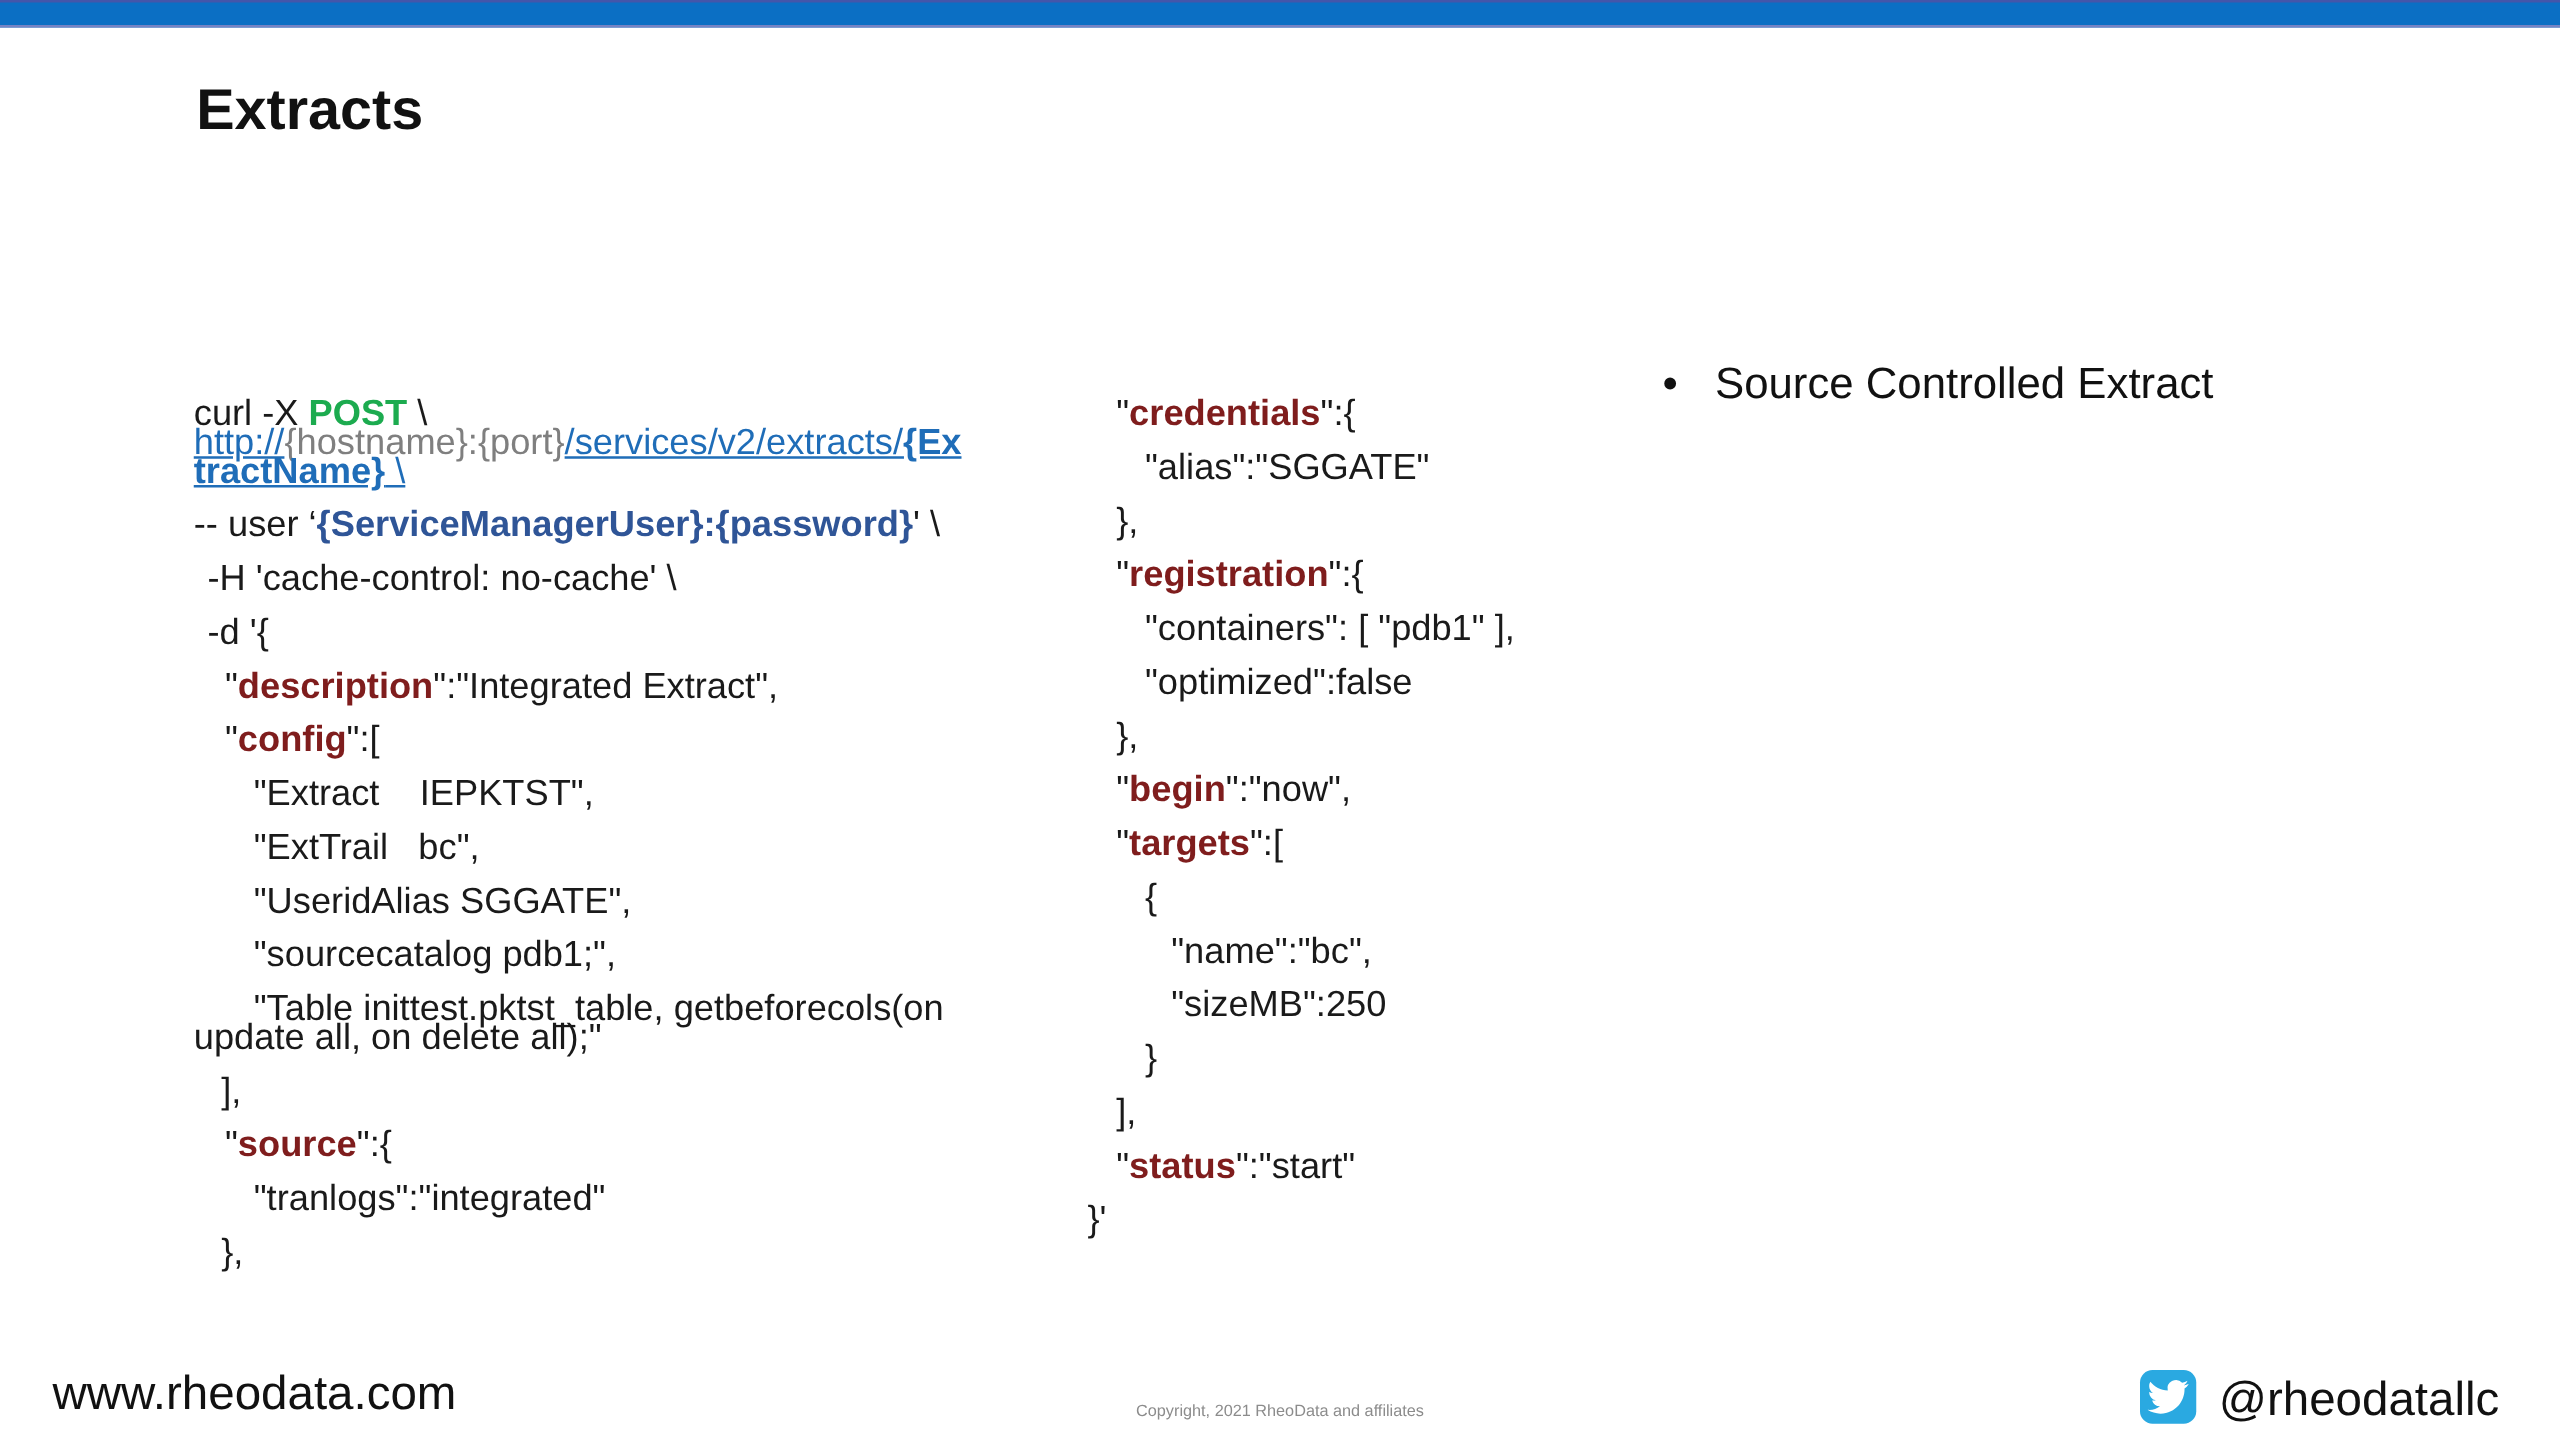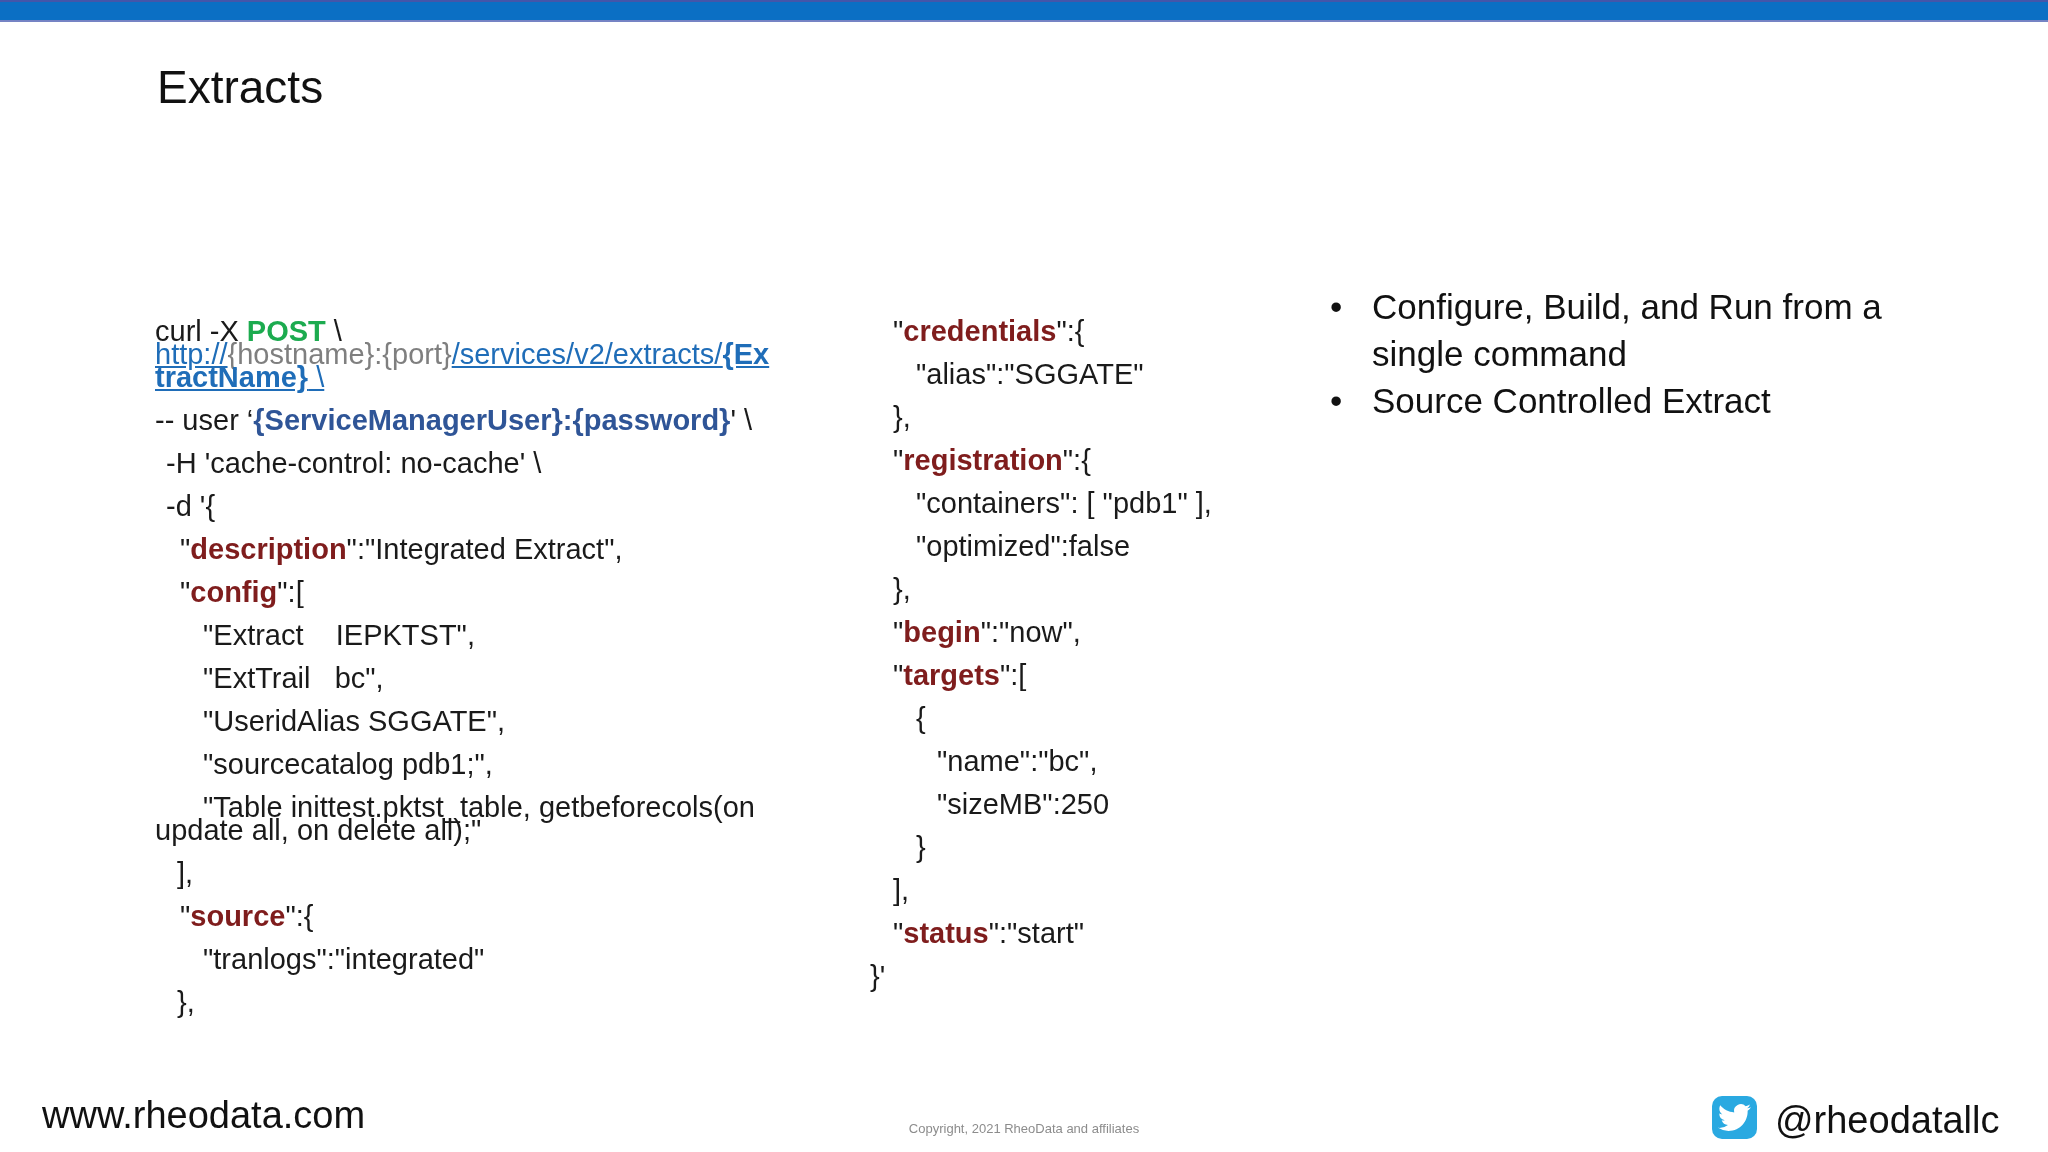--- a/index.html
+++ b/index.html
@@ -38,21 +38,21 @@
     font-size: 100px;
     line-height: 1.0;
     font-weight: 400;
     letter-spacing: -1px;
     color: #111111;
   }
   .title-block h2 {
     margin: 8px 0 0 0;
     font-size: 46px;
     line-height: 1.0;
-    font-weight: 400;
+    font-weight: 700;
     color: #111111;
   }
 
   
   .code-col {
     position: absolute;
     top: 318px;
     font-size: 29px;
     line-height: 26px;
     white-space: pre;
@@ -146,21 +146,20 @@
 <div class="top-bar"></div>
 
 <div class="title-block">
   <h2>Extracts</h2>
 </div>
 
 <div class="code-col left"><div class="code-line" style="padding-left: 0px;"><span class="seg-plain">curl -X </span><span class="seg-green">POST</span><span class="seg-plain"> \</span></div><div class="code-line tight" style="padding-left: 0px;"><span class="seg-link">http://</span><span class="seg-gray">{hostname}:{port}</span><span class="seg-link">/services/v2/extracts/</span><span class="seg-linkbold">{Ex</span></div><div class="code-line tight" style="padding-left: 0px;"><span class="seg-linkbold">tractName}</span><span class="seg-link"> \</span></div><div class="code-line" style="padding-left: 0px;"><span class="seg-plain">-- user ‘</span><span class="seg-navy">{ServiceManagerUser}:{password}</span><span class="seg-plain">' \</span></div><div class="code-line" style="padding-left: 11px;"><span class="seg-plain">-H 'cache-control: no-cache' \</span></div><div class="code-line" style="padding-left: 11px;"><span class="seg-plain">-d '{</span></div><div class="code-line" style="padding-left: 25px;"><span class="seg-plain">"</span><span class="seg-bold">description</span><span class="seg-plain">":"Integrated Extract",</span></div><div class="code-line" style="padding-left: 25px;"><span class="seg-plain">"</span><span class="seg-bold">config</span><span class="seg-plain">":[</span></div><div class="code-line" style="padding-left: 48px;"><span class="seg-plain">"Extract    IEPKTST",</span></div><div class="code-line" style="padding-left: 48px;"><span class="seg-plain">"ExtTrail   bc",</span></div><div class="code-line" style="padding-left: 48px;"><span class="seg-plain">"UseridAlias SGGATE",</span></div><div class="code-line" style="padding-left: 48px;"><span class="seg-plain">"sourcecatalog pdb1;",</span></div><div class="code-line" style="padding-left: 48px;"><span class="seg-plain">"Table inittest.pktst_table, getbeforecols(on</span></div><div class="code-line tight" style="padding-left: 0px;"><span class="seg-plain">update all, on delete all);"</span></div><div class="code-line" style="padding-left: 22px;"><span class="seg-plain">],</span></div><div class="code-line" style="padding-left: 25px;"><span class="seg-plain">"</span><span class="seg-bold">source</span><span class="seg-plain">":{</span></div><div class="code-line" style="padding-left: 48px;"><span class="seg-plain">"tranlogs":"integrated"</span></div><div class="code-line" style="padding-left: 22px;"><span class="seg-plain">},</span></div></div>
 <div class="code-col middle"><div class="code-line" style="padding-left: 23px;"><span class="seg-plain">"</span><span class="seg-bold">credentials</span><span class="seg-plain">":{</span></div><div class="code-line" style="padding-left: 46px;"><span class="seg-plain">"alias":"SGGATE"</span></div><div class="code-line" style="padding-left: 23px;"><span class="seg-plain">},</span></div><div class="code-line" style="padding-left: 23px;"><span class="seg-plain">"</span><span class="seg-bold">registration</span><span class="seg-plain">":{</span></div><div class="code-line" style="padding-left: 46px;"><span class="seg-plain">"containers": [ "pdb1" ],</span></div><div class="code-line" style="padding-left: 46px;"><span class="seg-plain">"optimized":false</span></div><div class="code-line" style="padding-left: 23px;"><span class="seg-plain">},</span></div><div class="code-line" style="padding-left: 23px;"><span class="seg-plain">"</span><span class="seg-bold">begin</span><span class="seg-plain">":"now",</span></div><div class="code-line" style="padding-left: 23px;"><span class="seg-plain">"</span><span class="seg-bold">targets</span><span class="seg-plain">":[</span></div><div class="code-line" style="padding-left: 46px;"><span class="seg-plain">{</span></div><div class="code-line" style="padding-left: 67px;"><span class="seg-plain">"name":"bc",</span></div><div class="code-line" style="padding-left: 67px;"><span class="seg-plain">"sizeMB":250</span></div><div class="code-line" style="padding-left: 46px;"><span class="seg-plain">}</span></div><div class="code-line" style="padding-left: 23px;"><span class="seg-plain">],</span></div><div class="code-line" style="padding-left: 23px;"><span class="seg-plain">"</span><span class="seg-bold">status</span><span class="seg-plain">":"start"</span></div><div class="code-line" style="padding-left: 0px;"><span class="seg-plain">}'</span></div></div>
 
 <ul class="bullet-list">
-    <li>Configure, Build, and Run from a<br>single command</li>
     <li>Source Controlled Extract</li>
   </ul>
 
 <div class="footer-website">www.rheodata.com</div>
 <div class="footer-copyright">Copyright, 2021 RheoData and affiliates</div>
 
 <div class="footer-twitter">
   <div class="twitter-badge">
     <svg viewBox="0 0 24 24" aria-hidden="true">
       <path fill="#ffffff" d="M23.953 4.57a10 10 0 01-2.825.775 4.958 4.958 0 002.163-2.723c-.951.555-2.005.959-3.127 1.184a4.92 4.92 0 00-8.384 4.482C7.69 8.095 4.067 6.13 1.64 3.162a4.822 4.822 0 00-.666 2.475c0 1.71.87 3.213 2.188 4.096a4.904 4.904 0 01-2.228-.616v.06a4.923 4.923 0 003.946 4.827 4.996 4.996 0 01-2.212.085 4.936 4.936 0 004.604 3.417 9.867 9.867 0 01-6.102 2.105c-.39 0-.779-.023-1.17-.067a13.995 13.995 0 007.557 2.209c9.053 0 13.998-7.496 13.998-13.985 0-.21 0-.42-.015-.63A9.935 9.935 0 0024 4.59z"></path>

